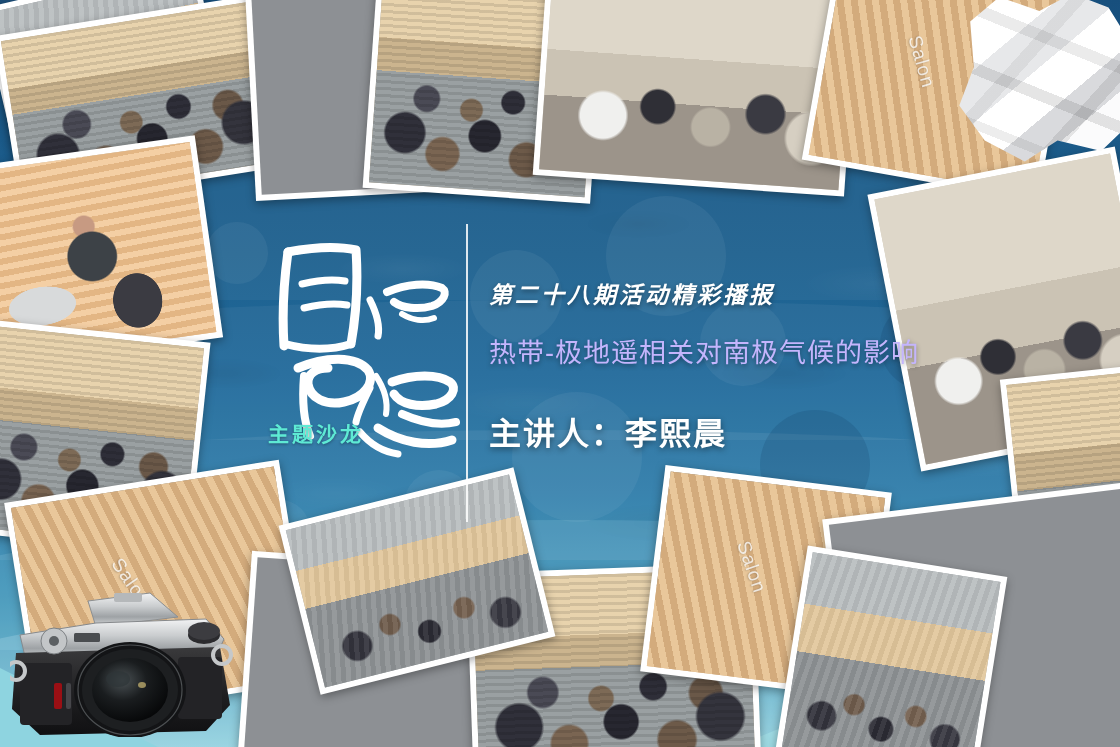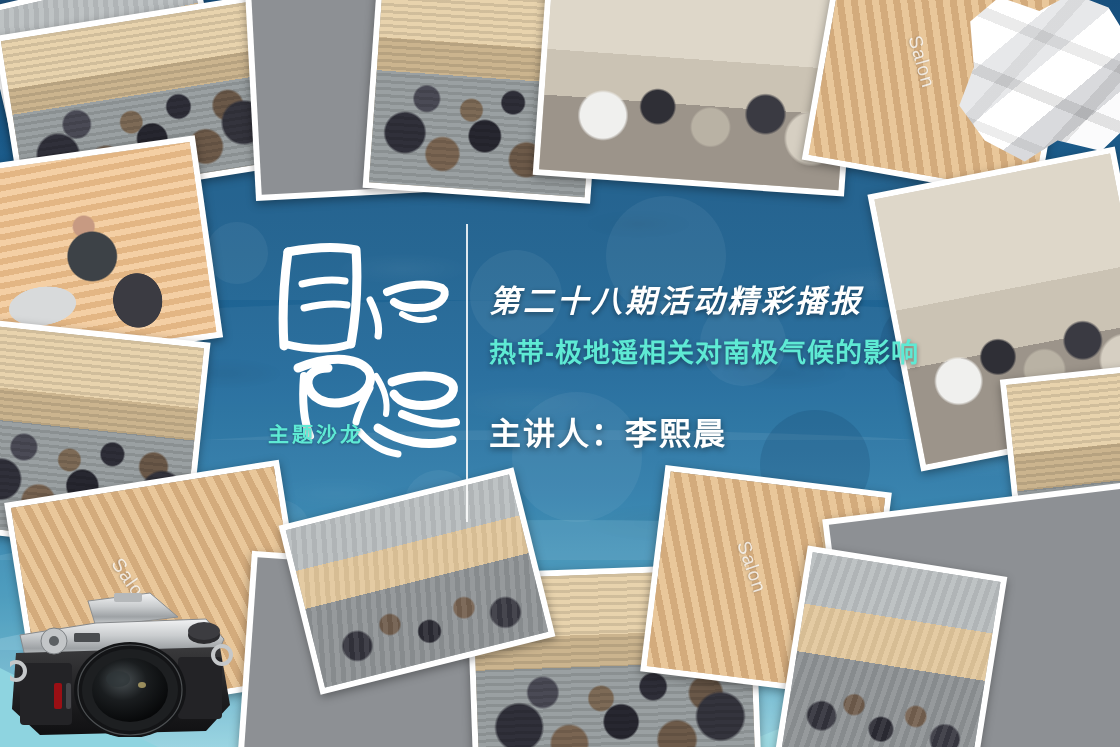--- a/index.html
+++ b/index.html
@@ -215,30 +215,30 @@
   .brand-sub{
     position:absolute;left:268px;top:418px;
     color:#5eead4;font-size:21px;font-weight:700;letter-spacing:3px;
     text-shadow:0 1px 3px rgba(0,0,0,.35);
   }
 
   .headline{
     position:absolute;left:489px;top:276px;
     color:#fff;
     font-family:"Liberation Serif","DejaVu Serif",serif;
-    font-size:31px;font-weight:700;
+    font-size:23px;font-weight:700;
     font-style:italic;
     letter-spacing:3px;
     text-shadow:0 2px 5px rgba(0,0,0,.42);
     white-space:nowrap;
   }
   .subline{
     position:absolute;left:489px;top:331px;
-    color:#5eead4;
-    font-size:27px;font-weight:700;
+    color:#c4b5fd;
+    font-size:27px;font-weight:400;
     letter-spacing:1px;
     text-shadow:0 2px 5px rgba(0,0,0,.42);
     white-space:nowrap;
   }
   .speaker{
     position:absolute;left:489px;top:408px;
     color:#fff;
     font-size:32px;font-weight:700;
     letter-spacing:2px;
     text-shadow:0 2px 6px rgba(0,0,0,.45);

